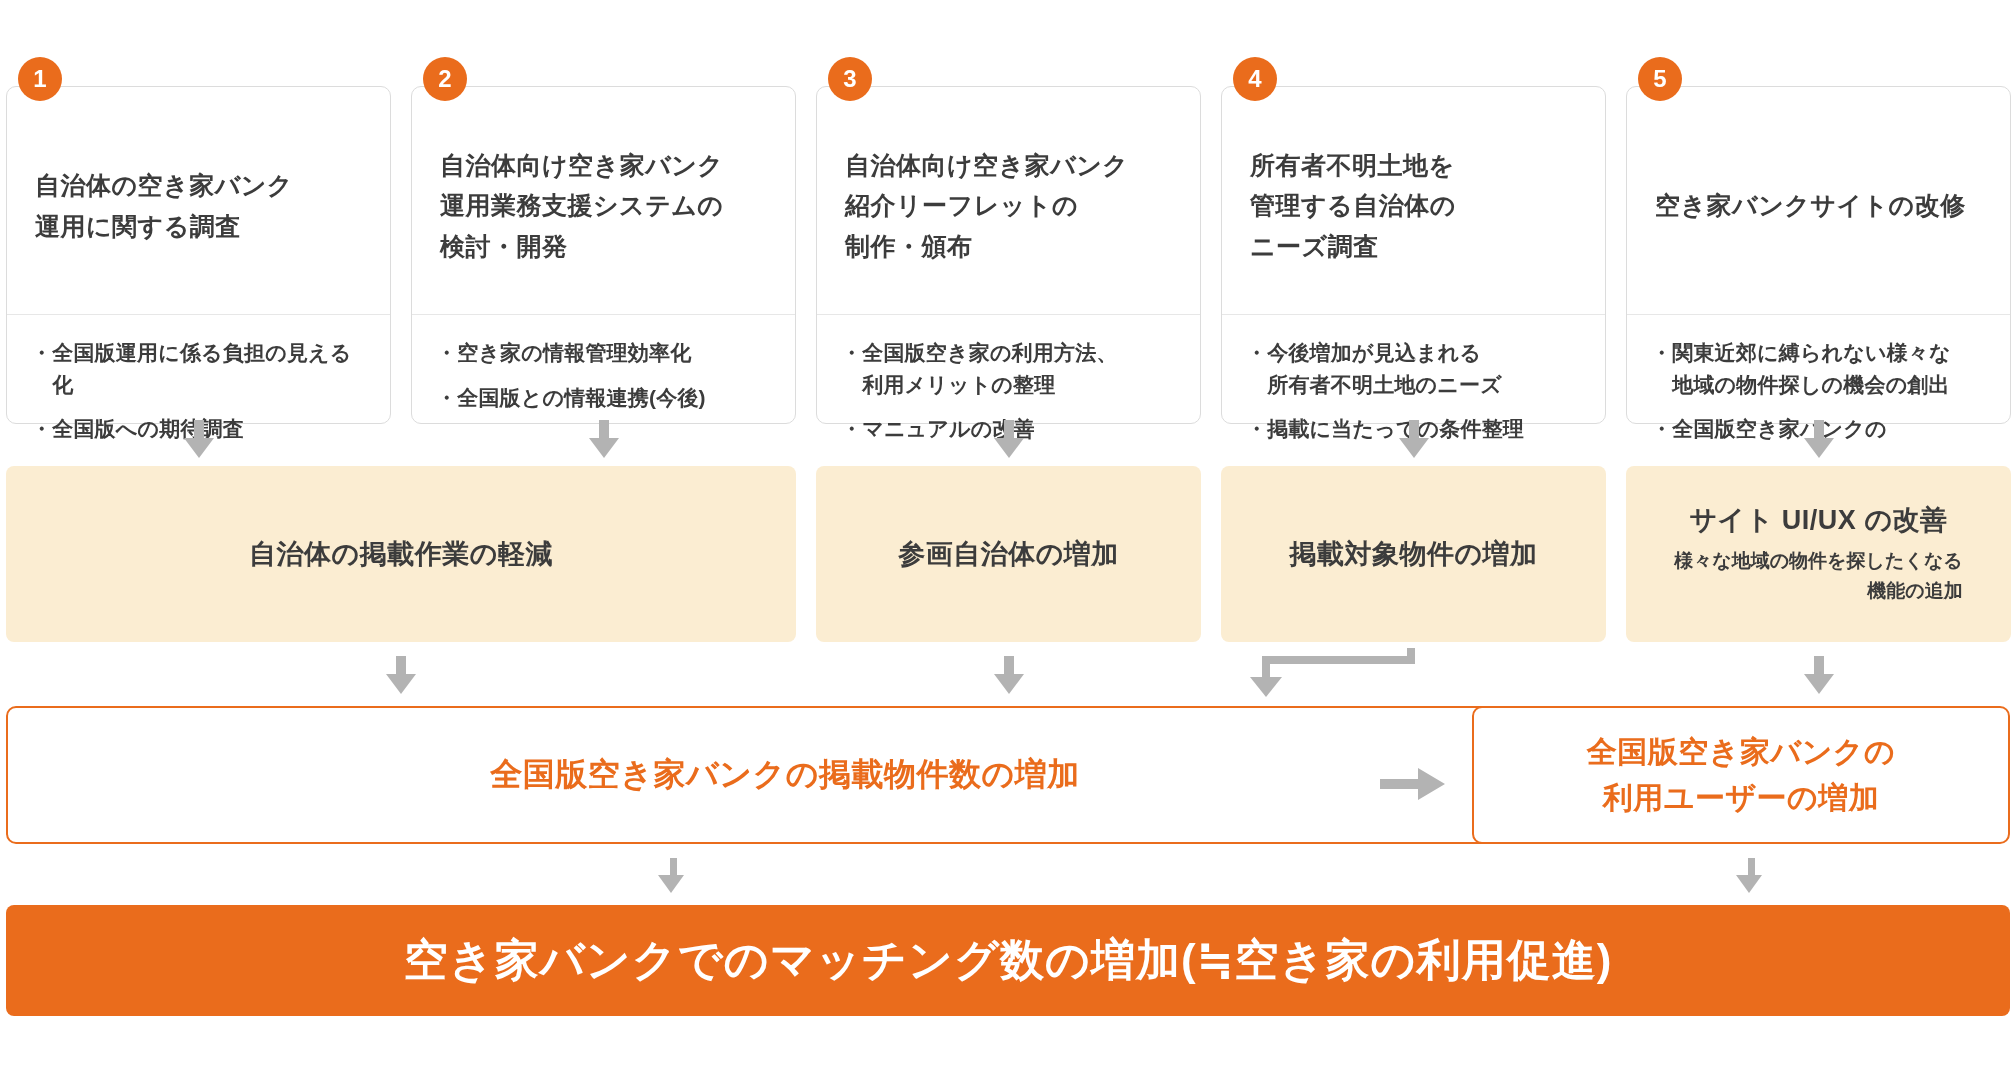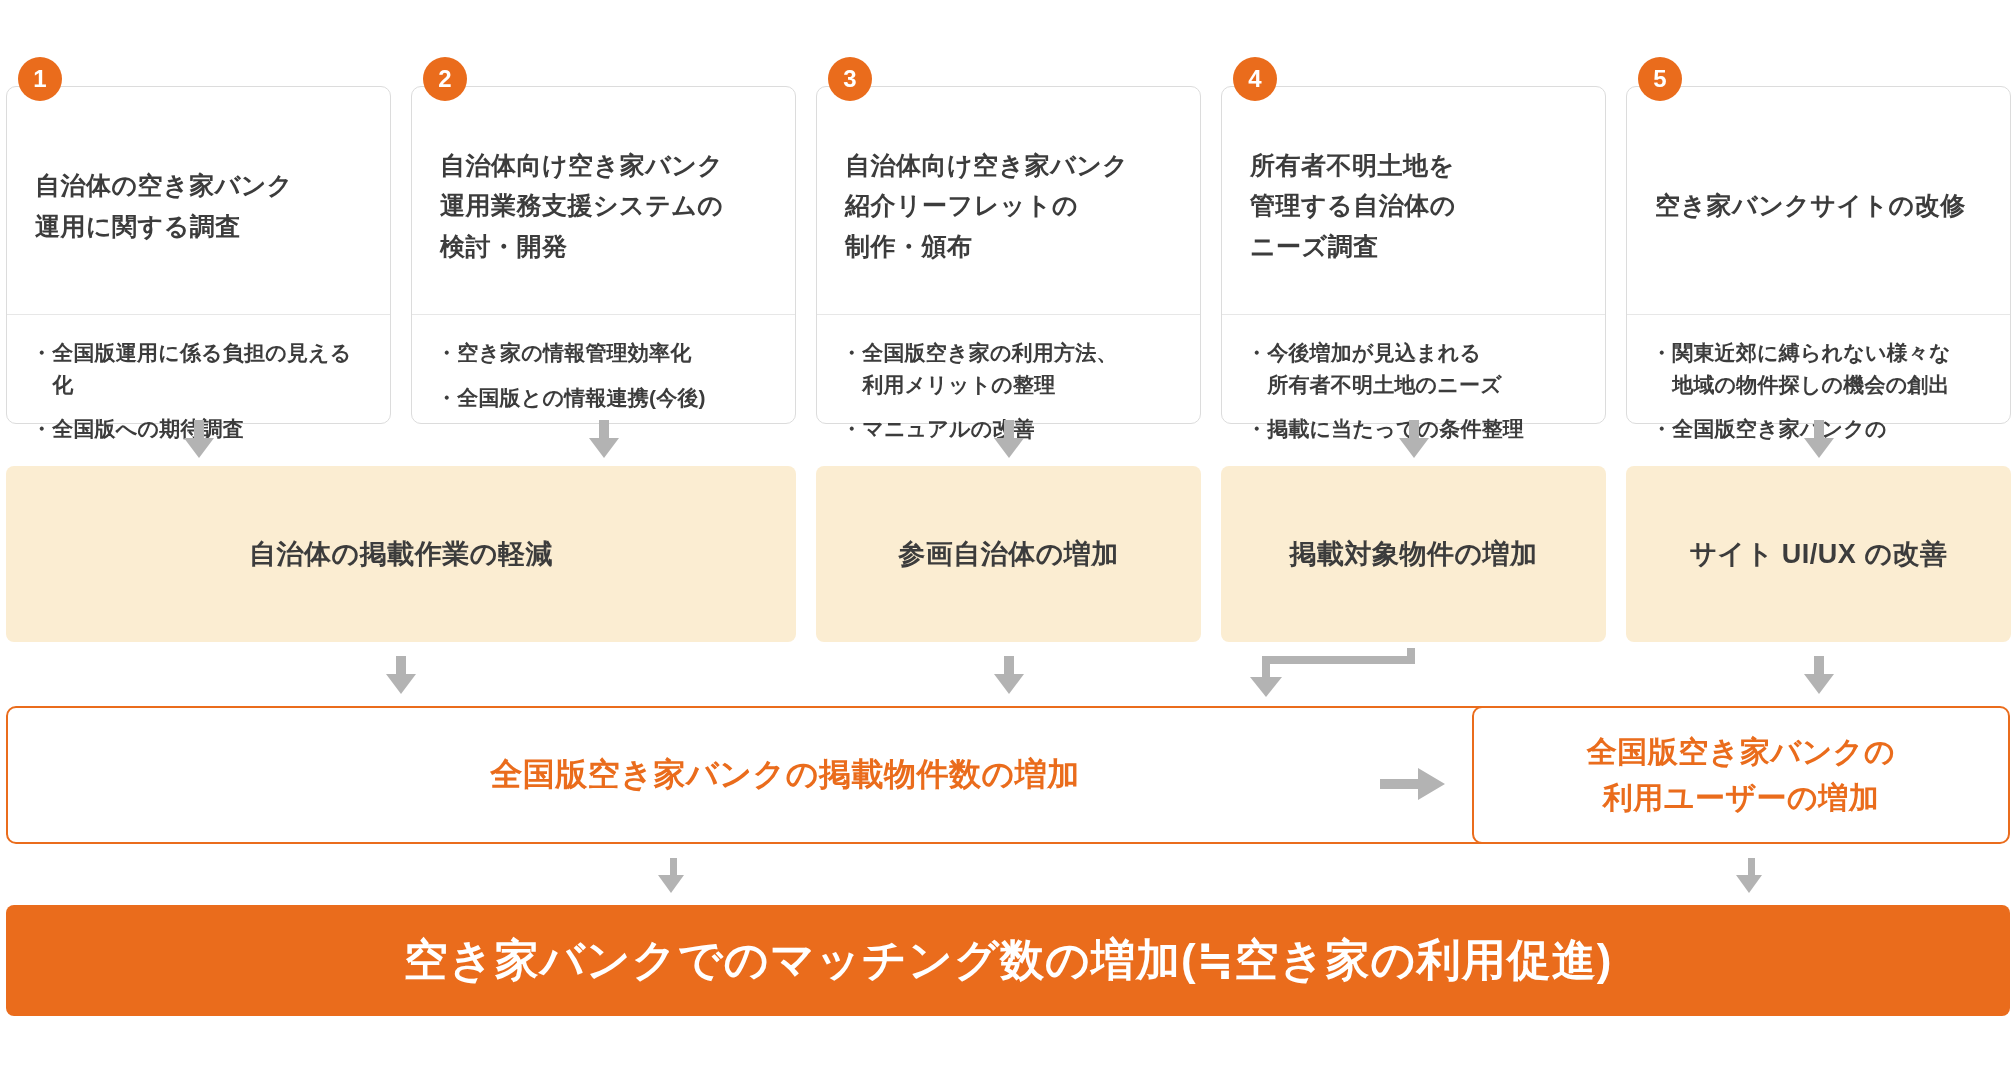--- a/index.html
+++ b/index.html
@@ -193,20 +193,22 @@
     <div class="big">自治体の掲載作業の軽減</div>
   </div>
   <div class="outcome" style="left:1221px;width:385px;">
     <div class="big">掲載対象物件の増加</div>
   </div>
   <div class="outcome" style="left:816px;width:385px;">
     <div class="big">参画自治体の増加</div>
   </div>
   <div class="outcome" style="left:1626px;width:385px;text-align:right;">
     <div class="big">サイト UI/UX の改善</div>
+    <div class="sub">様々な地域の物件を探したくなる
+機能の追加</div>
   </div>
 
   <div class="down-arrow" style="left:386px;top:656px;">
       <div class="stem"></div>
       <div class="head"></div>
     </div>
   <div class="down-arrow" style="left:994px;top:656px;">
       <div class="stem"></div>
       <div class="head"></div>
     </div>

